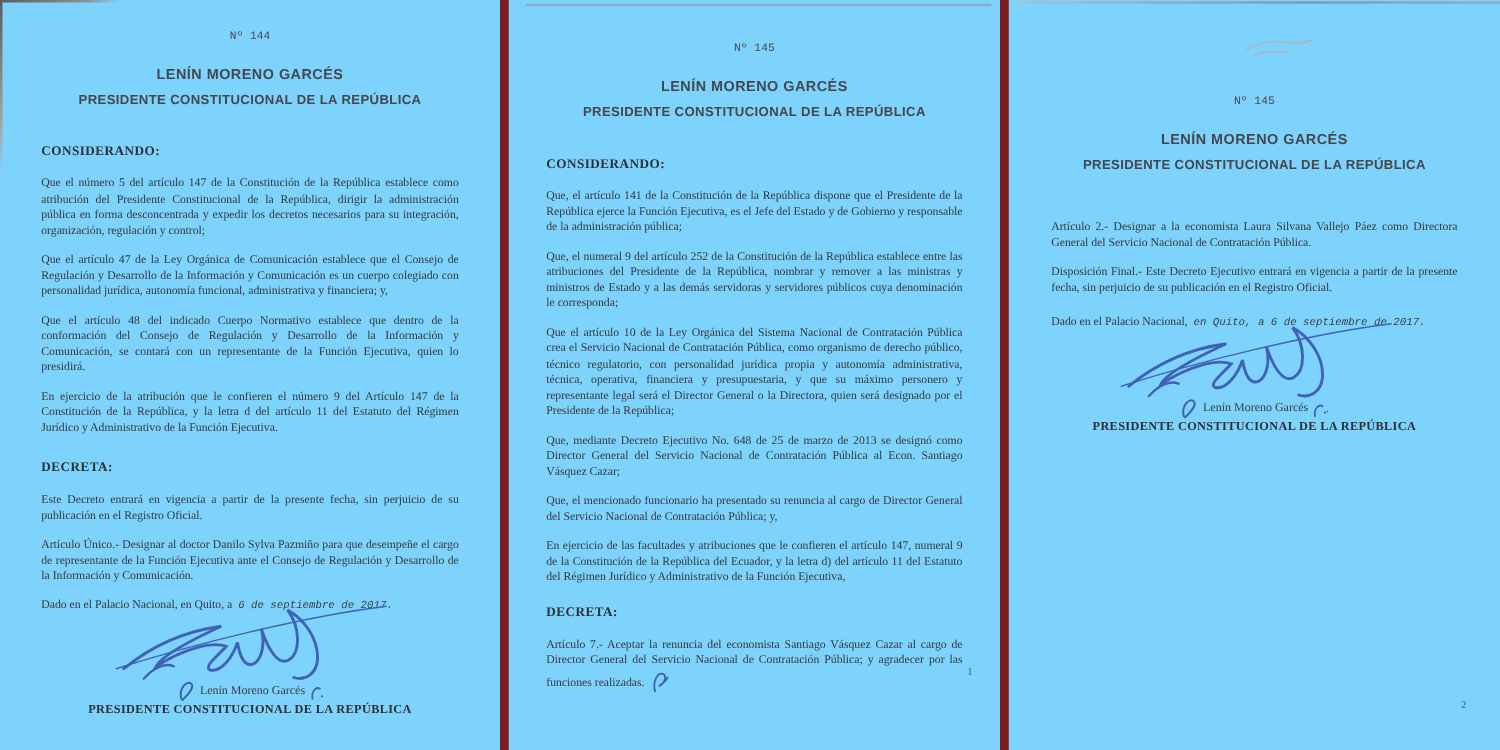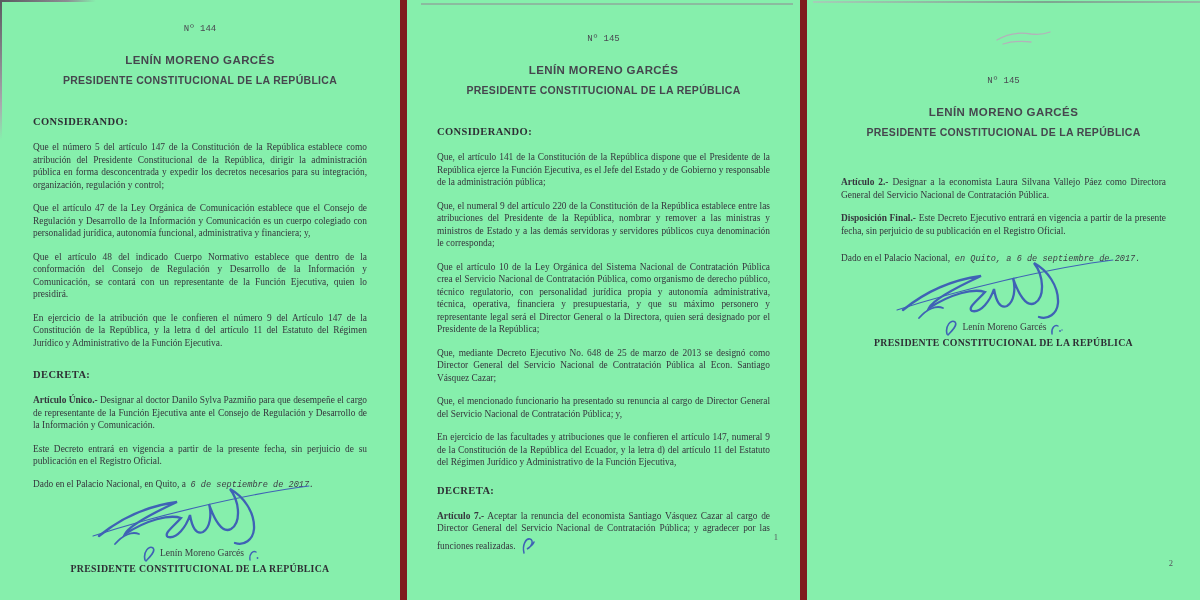--- a/index.html
+++ b/index.html
@@ -1,35 +1,35 @@
 <!DOCTYPE html>
 <html><head>
 <meta charset="utf-8">
 <style>
   html,body{margin:0;padding:0;background:#dddce2;}
   .sheet{position:relative;width:1200px;height:600px;display:flex;background:#e6e5ea;
          font-family:"Liberation Serif", serif;}
-  .pg{position:relative;width:400px;height:600px;background:#86efac;overflow:hidden;
+  .pg{position:relative;width:400px;height:600px;background:#7dd3fc;overflow:hidden;
       box-sizing:border-box;color:#36363d;}
   .pg + .pg{border-left:7px solid #7f1d1d;}
   .inner{position:relative;height:100%;box-sizing:border-box;}
   .pad1{padding:24px 33px 0 33px;}
   .pad2{padding:34px 30px 0 30px;}
   .pad3{padding:76px 34px 0 34px;}
 
   .doc-number{text-align:center;font-family:"Liberation Mono", monospace;
       font-size:9px;color:#4a4a52;margin:0 0 20px 0;}
   .head-name{text-align:center;font-family:"Liberation Sans", sans-serif;
       font-weight:bold;font-size:11.5px;letter-spacing:.4px;color:#46464e;margin:0 0 8px 0;}
   .head-role{text-align:center;font-family:"Liberation Sans", sans-serif;
       font-weight:bold;font-size:10.5px;letter-spacing:.3px;color:#46464e;margin:0 0 0 0;}
   .sec-head{font-weight:bold;font-size:10.5px;letter-spacing:.4px;
       color:#2e2e34;margin:30px 0 14px 0;}
   .par{font-size:9.4px;line-height:1.33;text-align:justify;margin:0 0 11px 0;}
-  .par b{font-weight:bold;}
+  .par b{font-weight:normal;}
   .dateline{font-size:9.4px;margin:8px 0 0 0;white-space:nowrap;}
   .mono{font-family:"Liberation Mono", monospace;font-size:8.6px;color:#3d3d44;font-style:italic;}
 
   .sig-block{position:relative;text-align:center;margin-top:2px;}
   .sig-svg{position:relative;display:block;margin:-14px auto -8px auto;}
   .sig-name{font-size:9.6px;color:#3c3c42;position:relative;z-index:2;}
   .sig-role{font-weight:bold;font-size:9.8px;letter-spacing:.3px;color:#2e2e34;
       position:relative;z-index:2;margin-top:1px;}
   .ini-svg{vertical-align:-6px;}
 
@@ -61,22 +61,22 @@
       <p class="head-name">LENÍN MORENO GARCÉS</p>
       <p class="head-role">PRESIDENTE CONSTITUCIONAL DE LA REPÚBLICA</p>
 
       <p class="sec-head">CONSIDERANDO:</p>
       <p class="par">Que el número 5 del artículo 147 de la Constitución de la República establece como atribución del Presidente Constitucional de la República, dirigir la administración pública en forma desconcentrada y expedir los decretos necesarios para su integración, organización, regulación y control;</p>
       <p class="par">Que el artículo 47 de la Ley Orgánica de Comunicación establece que el Consejo de Regulación y Desarrollo de la Información y Comunicación es un cuerpo colegiado con personalidad jurídica, autonomía funcional, administrativa y financiera; y,</p>
       <p class="par">Que el artículo 48 del indicado Cuerpo Normativo establece que dentro de la conformación del Consejo de Regulación y Desarrollo de la Información y Comunicación, se contará con un representante de la Función Ejecutiva, quien lo presidirá.</p>
       <p class="par">En ejercicio de la atribución que le confieren el número 9 del Artículo 147 de la Constitución de la República, y la letra d del artículo 11 del Estatuto del Régimen Jurídico y Administrativo de la Función Ejecutiva.</p>
 
       <p class="sec-head" style="margin-top:20px;">DECRETA:</p>
+      <p class="par">Este Decreto entrará en vigencia a partir de la presente fecha, sin perjuicio de su publicación en el Registro Oficial.</p>
       <p class="par"><b>Artículo Único.-</b> <span>Designar al doctor Danilo Sylva Pazmiño para que desempeñe el cargo de representante de la Función Ejecutiva ante el Consejo de Regulación y Desarrollo de la Información y Comunicación.</span></p>
-      <p class="par">Este Decreto entrará en vigencia a partir de la presente fecha, sin perjuicio de su publicación en el Registro Oficial.</p>
 
       <p class="dateline"><span>Dado en el Palacio Nacional, en Quito, a</span>&nbsp;&nbsp;<span class="mono">6 de septiembre de 2017.</span></p>
 
       <div class="sig-block">
         <svg class="sig-svg" width="230" height="74" viewBox="0 0 230 74">
           <g fill="none" stroke="#3f62b5" stroke-linecap="round">
             <path d="M8 58 C70 38, 160 16, 224 8" stroke-width="1.1"></path>
             <path d="M14 58 C36 40, 62 28, 92 24 C66 36, 44 48, 40 56 C62 42, 84 36, 96 40 C88 49, 78 56, 83 59 C92 61, 101 49, 105 37 C107 49, 111 57, 118 54 C125 50, 127 37, 124 26 C129 41, 137 56, 146 51 C156 45, 155 24, 145 11 C158 18, 170 34, 169 51 C168 62, 159 68, 150 65" stroke-width="2.3"></path>
             <path d="M30 66 C38 57, 47 53, 54 56" stroke-width="1.8"></path>
           </g>
@@ -94,21 +94,21 @@
 
   <div class="pg">
     <div class="artifact p2-top-edge"></div>
     <div class="inner pad2">
       <p class="doc-number">Nº 145</p>
       <p class="head-name">LENÍN MORENO GARCÉS</p>
       <p class="head-role">PRESIDENTE CONSTITUCIONAL DE LA REPÚBLICA</p>
 
       <p class="sec-head">CONSIDERANDO:</p>
       <p class="par">Que, el artículo 141 de la Constitución de la República dispone que el Presidente de la República ejerce la Función Ejecutiva, es el Jefe del Estado y de Gobierno y responsable de la administración pública;</p>
-      <p class="par">Que, el numeral 9 del artículo 220 de la Constitución de la República establece entre las atribuciones del Presidente de la República, nombrar y remover a las ministras y ministros de Estado y a las demás servidoras y servidores públicos cuya denominación le corresponda;</p>
+      <p class="par">Que, el numeral 9 del artículo 252 de la Constitución de la República establece entre las atribuciones del Presidente de la República, nombrar y remover a las ministras y ministros de Estado y a las demás servidoras y servidores públicos cuya denominación le corresponda;</p>
       <p class="par">Que el artículo 10 de la Ley Orgánica del Sistema Nacional de Contratación Pública crea el Servicio Nacional de Contratación Pública, como organismo de derecho público, técnico regulatorio, con personalidad jurídica propia y autonomía administrativa, técnica, operativa, financiera y presupuestaria, y que su máximo personero y representante legal será el Director General o la Directora, quien será designado por el Presidente de la República;</p>
       <p class="par">Que, mediante Decreto Ejecutivo No. 648 de 25 de marzo de 2013 se designó como Director General del Servicio Nacional de Contratación Pública al Econ. Santiago Vásquez Cazar;</p>
       <p class="par">Que, el mencionado funcionario ha presentado su renuncia al cargo de Director General del Servicio Nacional de Contratación Pública; y,</p>
       <p class="par">En ejercicio de las facultades y atribuciones que le confieren el artículo 147, numeral 9 de la Constitución de la República del Ecuador, y la letra d) del  artículo 11 del Estatuto del Régimen Jurídico y Administrativo de la Función Ejecutiva,</p>
 
       <p class="sec-head" style="margin-top:16px;">DECRETA:</p>
       <p class="par"><b>Artículo 7.-</b> <span>Aceptar la renuncia del economista Santiago Vásquez Cazar al cargo de Director General del Servicio Nacional de Contratación Pública; y agradecer por las funciones realizadas.</span>&nbsp; <svg class="ini-svg" width="16" height="20" viewBox="0 0 16 20">
             <path d="M4 18 C2 10, 6 3, 10 4 C14 5, 12 12, 7 14 C10 12, 13 10, 14 7" fill="none" stroke="#3f62b5" stroke-width="1.5" stroke-linecap="round"></path>
           </svg></p>
 

